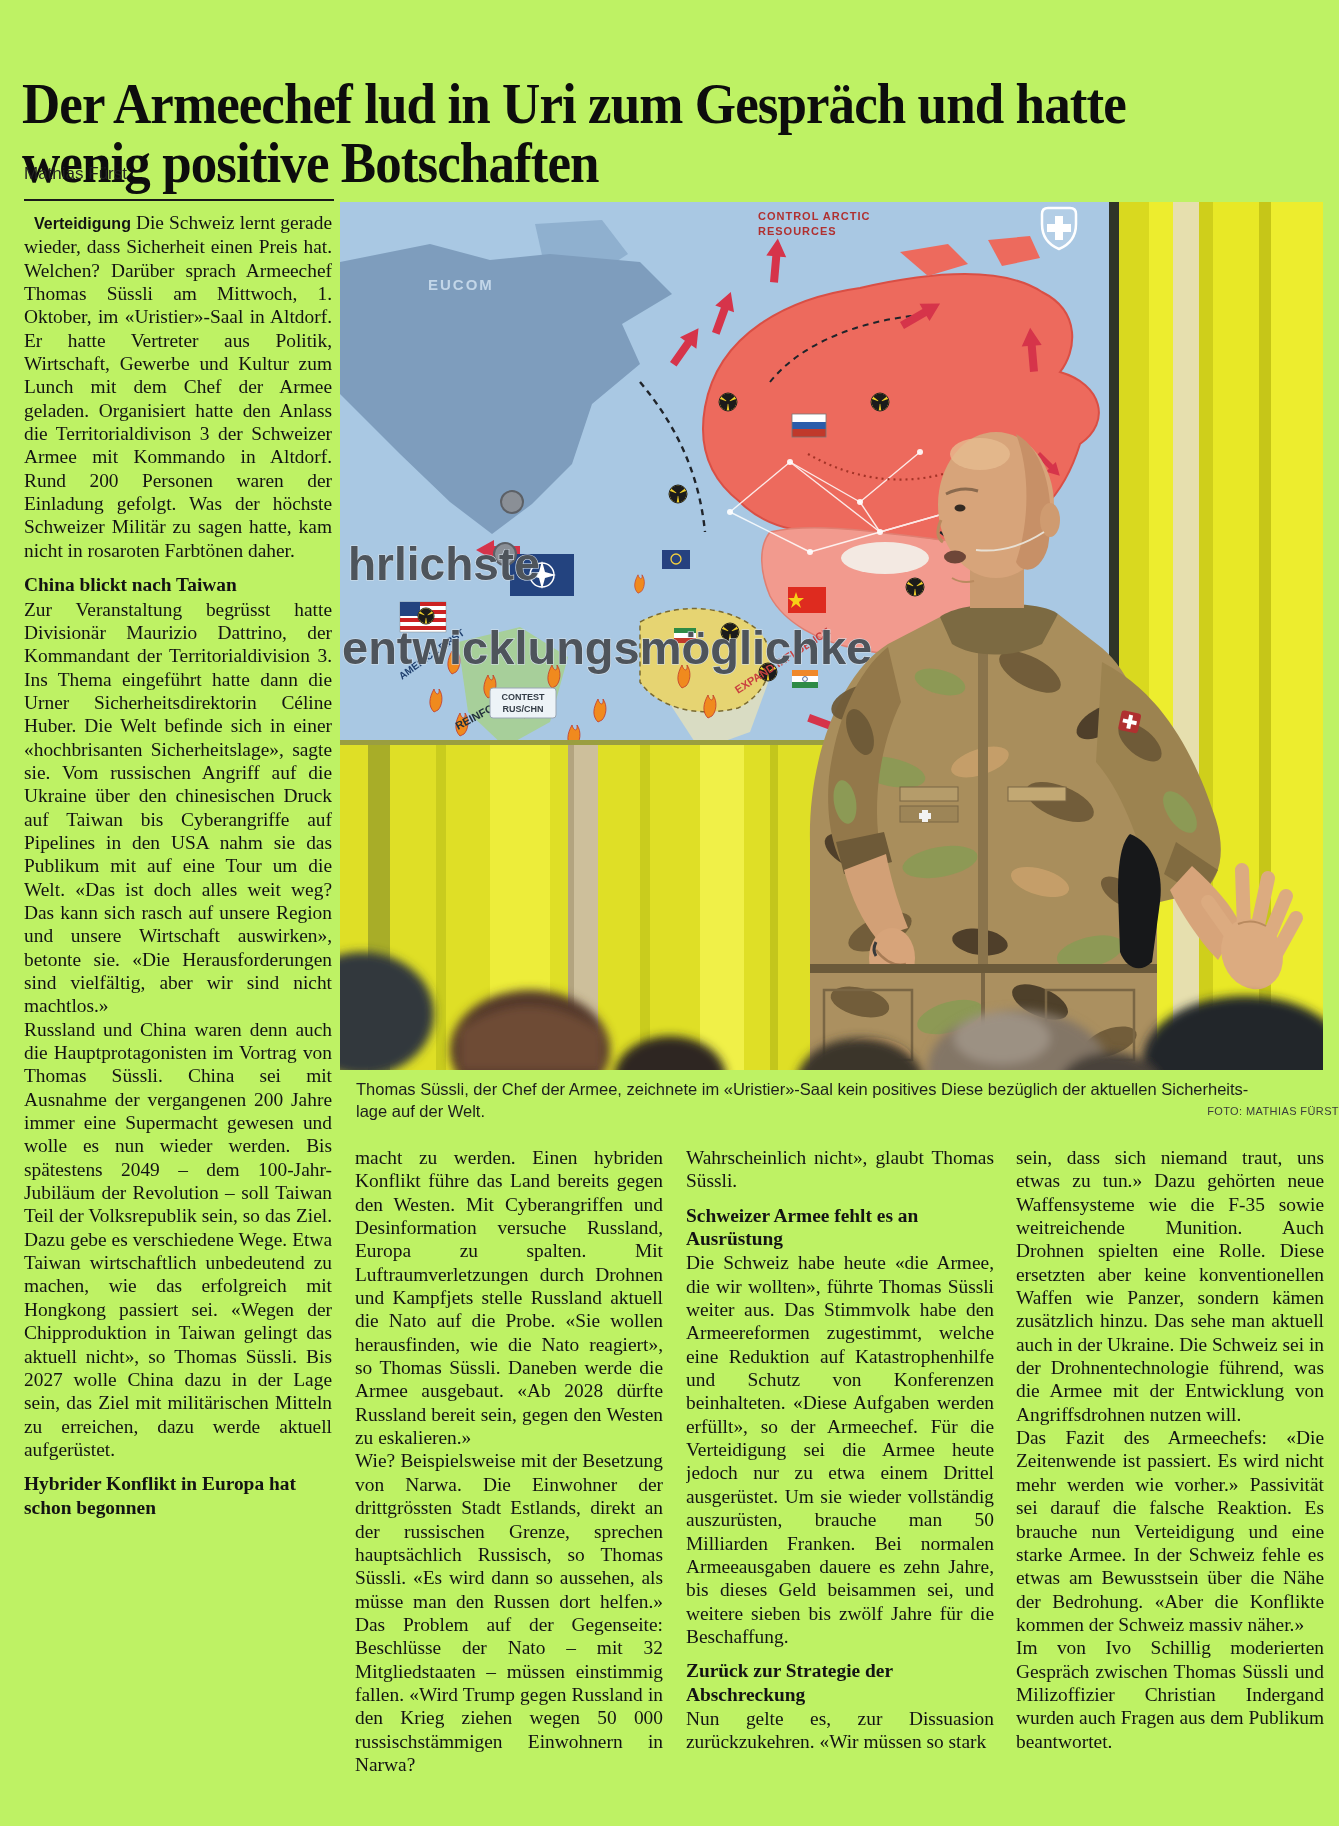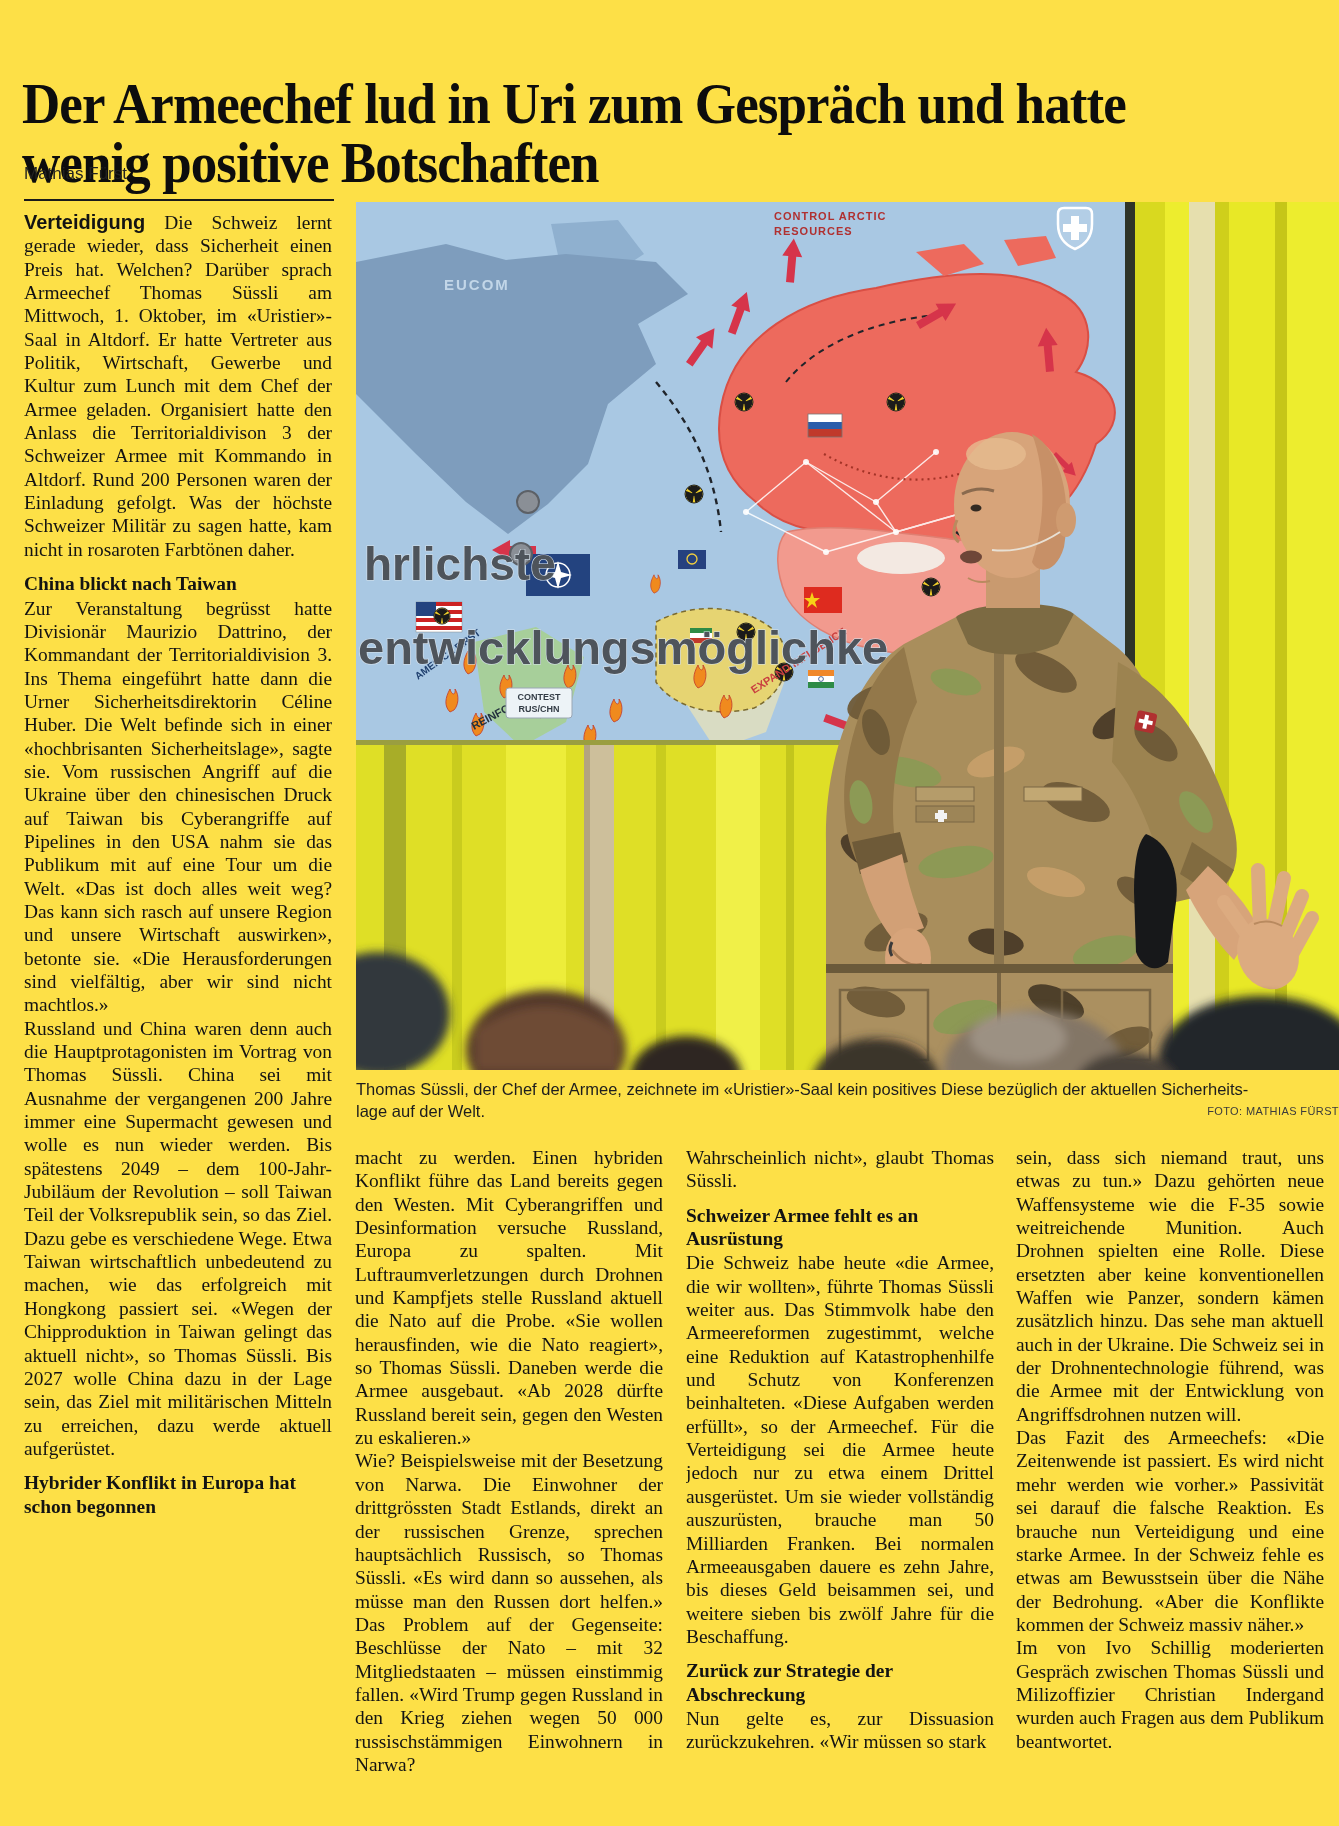--- a/index.html
+++ b/index.html
@@ -1,33 +1,33 @@
 <!DOCTYPE html>
 <html lang="de"><head>
 <meta charset="utf-8">
 <style>
   html,body{margin:0;padding:0;background:#ffffff;}
-  .page{position:relative;width:1339px;height:1826px;background:#fde047;overflow:hidden;
+  .page{position:relative;width:1339px;height:1826px;background:#bef264;overflow:hidden;
         font-family:"Liberation Serif",serif;color:#111;}
   .headline{position:absolute;left:22px;top:36px;width:1300px;
         font-family:"Liberation Serif",serif;font-weight:700;font-size:57px;line-height:59px;
         letter-spacing:-1px;transform:scaleX(0.93);transform-origin:left top;color:#0d0d0d;}
   .byline{position:absolute;left:24px;top:164px;width:310px;
         font-family:"Liberation Sans",sans-serif;font-size:17px;color:#222;}
   .byline-rule{position:absolute;left:24px;top:199px;width:310px;border-top:2px solid #1a1a1a;}
   .col{position:absolute;width:308px;font-size:19.4px;line-height:23.35px;text-align:justify;
         color:#131313;overflow:hidden;}
   .col p{margin:0;}
   .col .subhead{font-family:"Liberation Serif",serif;font-weight:700;margin:11px 0 1px 0;text-align:left;}
-  .lead-label{font-family:"Liberation Sans",sans-serif;font-weight:700;font-size:20px;}
+  .lead-label{font-family:"Liberation Sans",sans-serif;font-weight:700;font-size:16px;margin-left:10px;}
   .col1{left:24px;top:211px;height:1605px;}
   .col2{left:355px;top:1146px;height:670px;}
   .col3{left:686px;top:1146px;height:670px;}
   .col4{left:1016px;top:1146px;height:670px;}
-  figure.photo{position:absolute;left:356px;top:202px;width:983px;height:868px;margin:0;padding:0;}
+  figure.photo{position:absolute;left:340px;top:202px;width:983px;height:868px;margin:0;padding:0;}
   .caption{position:absolute;left:356px;top:1079px;width:983px;
         font-family:"Liberation Sans",sans-serif;font-size:16.5px;line-height:21.5px;color:#1d1d1d;}
   .credit{position:absolute;right:0;top:22px;font-size:11px;letter-spacing:.4px;color:#3c3c3c;}
 </style>
 </head>
 <body>
 
 <div class="page">
 
   <h1 class="headline">

